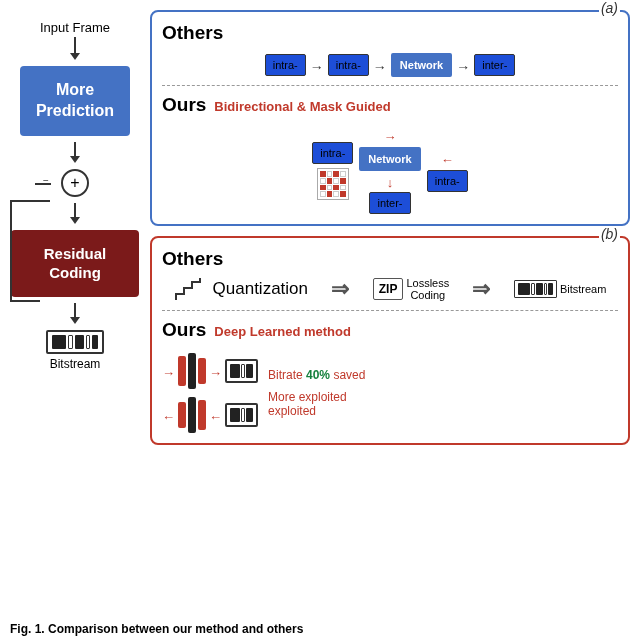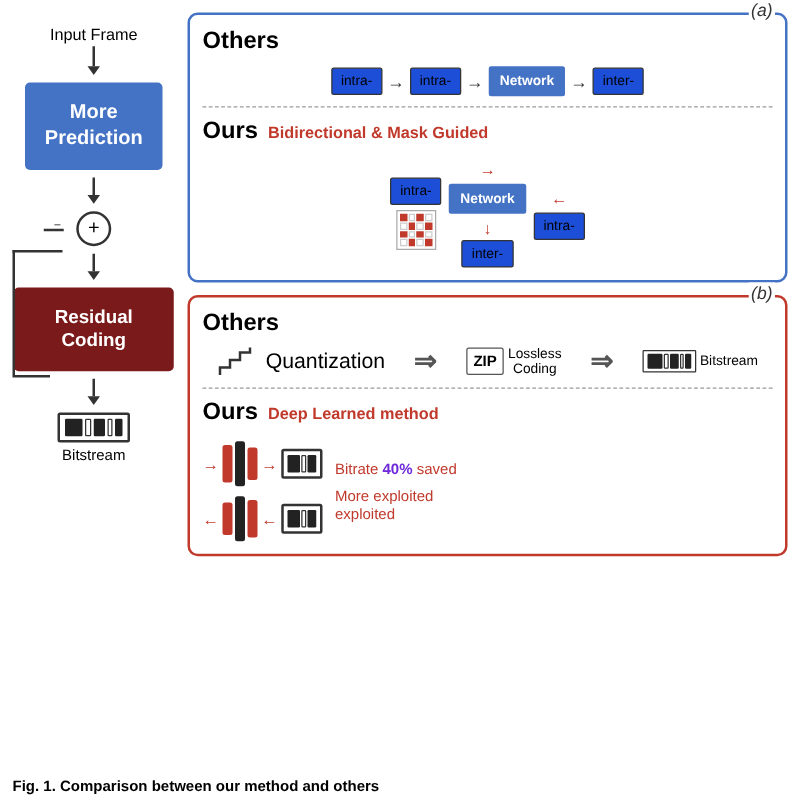--- a/index.html
+++ b/index.html
@@ -201,21 +201,21 @@
     }
     .ours-right-text {
       display: flex;
       flex-direction: column;
       gap: 8px;
       font-size: 12px;
       color: #c0392b;
     }
     .bold-text {
       font-weight: bold;
-      color: #6d28d9;
+      color: #15803d;
     }
 
     
     .caption {
       position: absolute;
       bottom: 4px;
       left: 10px;
       font-size: 12px;
       font-weight: bold;
       color: #000;

